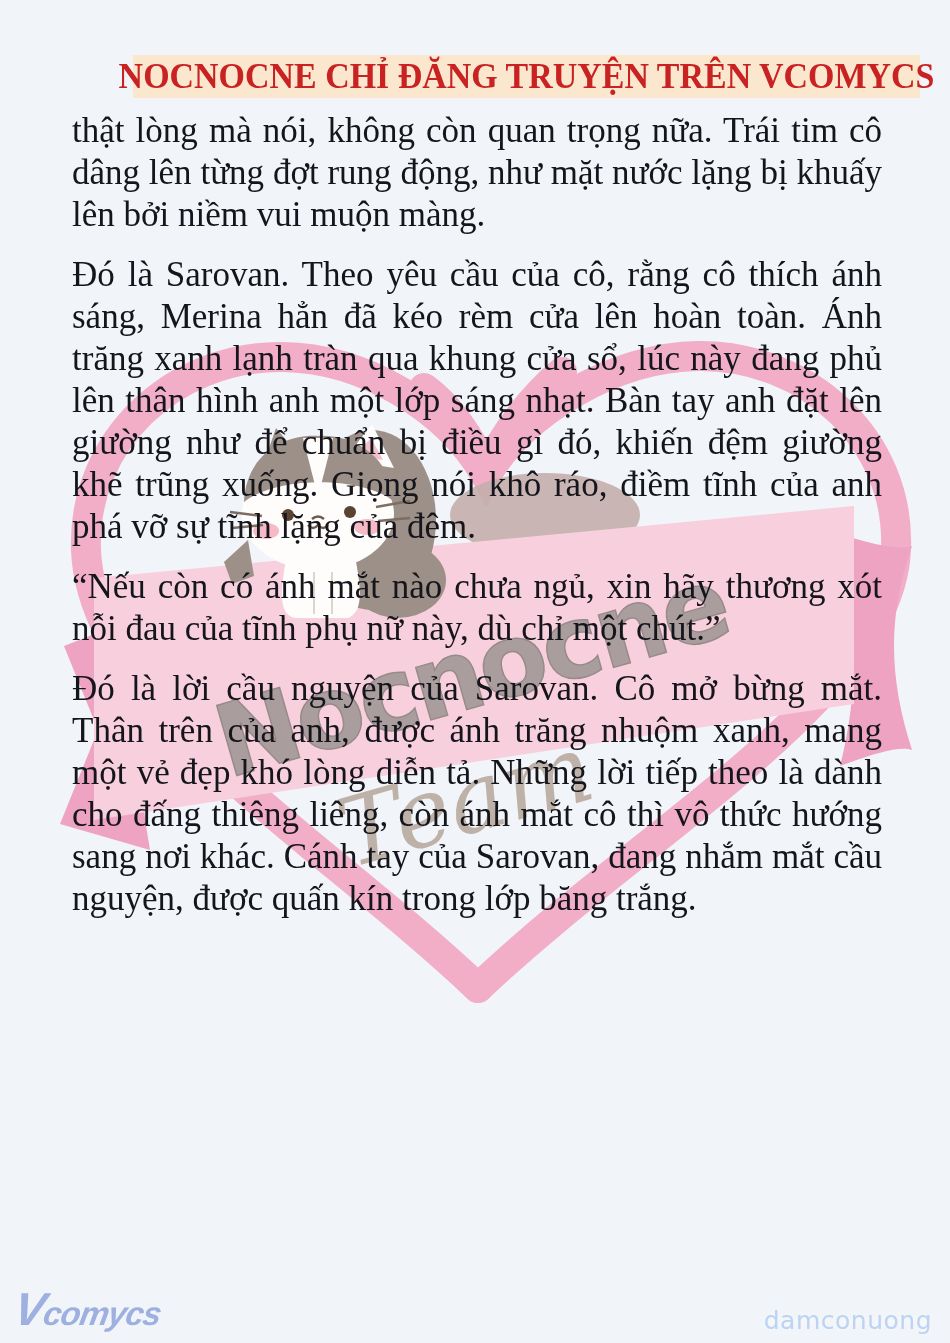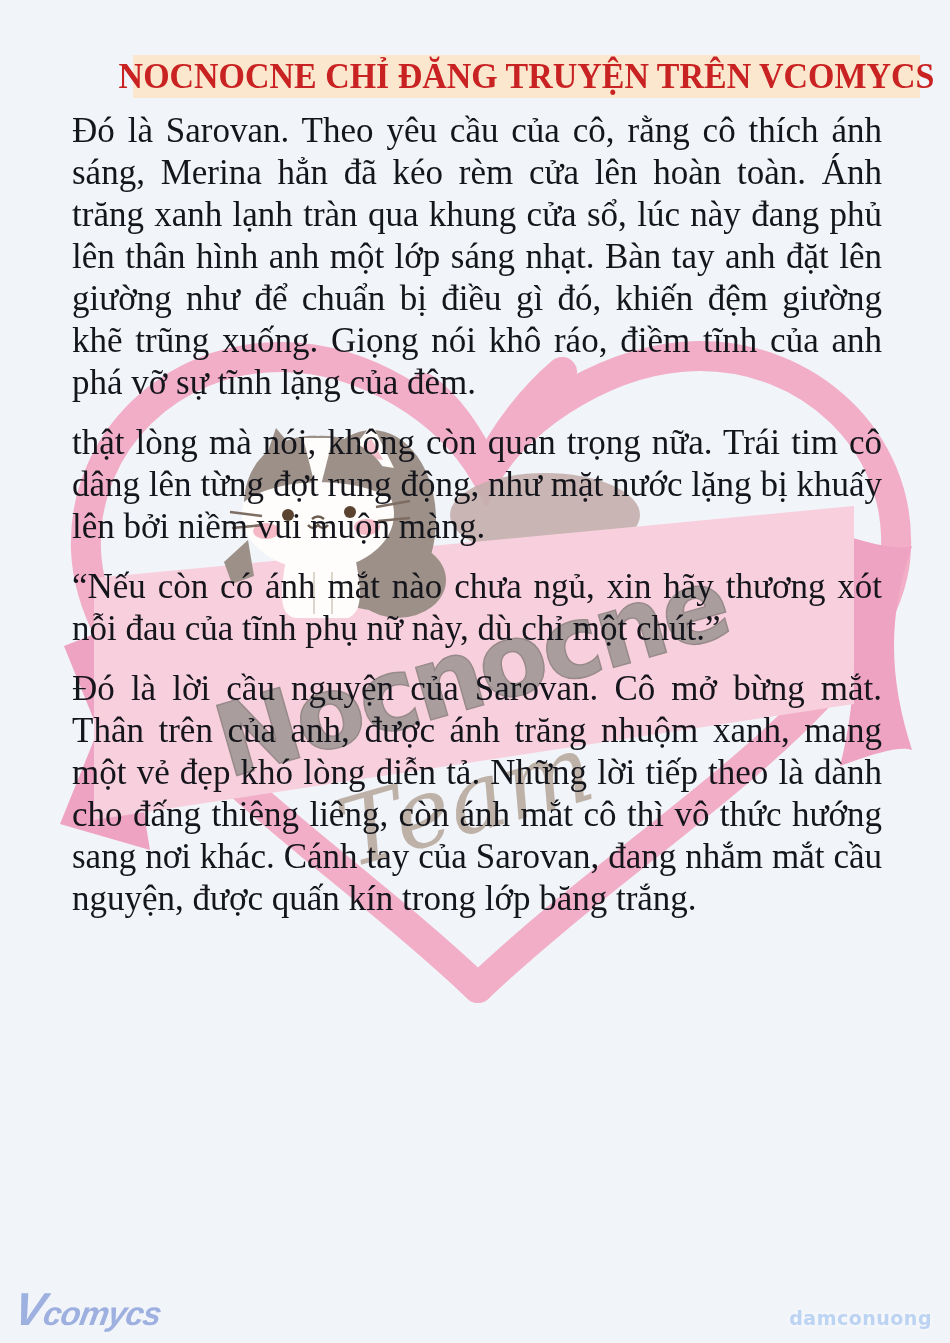--- a/index.html
+++ b/index.html
@@ -34,22 +34,22 @@
     text-align:justify;
   }
   .logo-left{
     position:absolute;left:14px;bottom:10px;
     font-family:"Liberation Sans",sans-serif;font-style:italic;font-weight:bold;
     font-size:33px;color:#8aa0da;opacity:.8;transform:skewX(-10deg);
     letter-spacing:-1px;
   }
   .logo-left .logo-v{font-size:46px;line-height:0;}
   .logo-right{
-    position:absolute;right:18px;bottom:14px;
-    font-family:"DejaVu Sans",sans-serif;font-weight:bold;font-size:19px;
+    position:absolute;right:18px;bottom:8px;
+    font-family:"DejaVu Sans",sans-serif;font-weight:normal;font-size:25px;
     color:#bdd3f2;letter-spacing:.5px;
     text-shadow:0 0 6px rgba(255,255,255,.95),0 0 2px #e6eefc;
   }
 </style>
 </head>
 <body>
 
 <div class="page">
 
   <svg class="wm" viewBox="0 0 950 1343" aria-hidden="true">
@@ -96,22 +96,22 @@
       <line x1="314" y1="572" x2="314" y2="614" stroke="#ddd6cd" stroke-width="2"></line>
       <line x1="332" y1="572" x2="332" y2="614" stroke="#ddd6cd" stroke-width="2"></line>
     </g>
   </svg>
 
   <header class="banner">
     <span class="banner-text">NOCNOCNE CHỈ ĐĂNG TRUYỆN TRÊN VCOMYCS</span>
   </header>
 
   <main class="content">
+    <p>thật lòng mà nói, không còn quan trọng nữa. Trái tim cô dâng lên từng đợt rung động, như mặt nước lặng bị khuấy lên bởi niềm vui muộn màng.</p>
     <p>Đó là Sarovan. Theo yêu cầu của cô, rằng cô thích ánh sáng, Merina hẳn đã kéo rèm cửa lên hoàn toàn. Ánh trăng xanh lạnh tràn qua khung cửa sổ, lúc này đang phủ lên thân hình anh một lớp sáng nhạt. Bàn tay anh đặt lên giường như để chuẩn bị điều gì đó, khiến đệm giường khẽ trũng xuống. Giọng nói khô ráo, điềm tĩnh của anh phá vỡ sự tĩnh lặng của đêm.</p>
-    <p>thật lòng mà nói, không còn quan trọng nữa. Trái tim cô dâng lên từng đợt rung động, như mặt nước lặng bị khuấy lên bởi niềm vui muộn màng.</p>
     <p>“Nếu còn có ánh mắt nào chưa ngủ, xin hãy thương xót nỗi đau của tĩnh phụ nữ này, dù chỉ một chút.”</p>
     <p>Đó là lời cầu nguyện của Sarovan. Cô mở bừng mắt. Thân trên của anh, được ánh trăng nhuộm xanh, mang một vẻ đẹp khó lòng diễn tả. Những lời tiếp theo là dành cho đấng thiêng liêng, còn ánh mắt cô thì vô thức hướng sang nơi khác. Cánh tay của Sarovan, đang nhắm mắt cầu nguyện, được quấn kín trong lớp băng trắng.</p>
   </main>
 
   <div class="logo-left"><span class="logo-v">V</span><span>comycs</span></div>
 
   <div class="logo-right">damconuong</div>
 
 </div>
 

